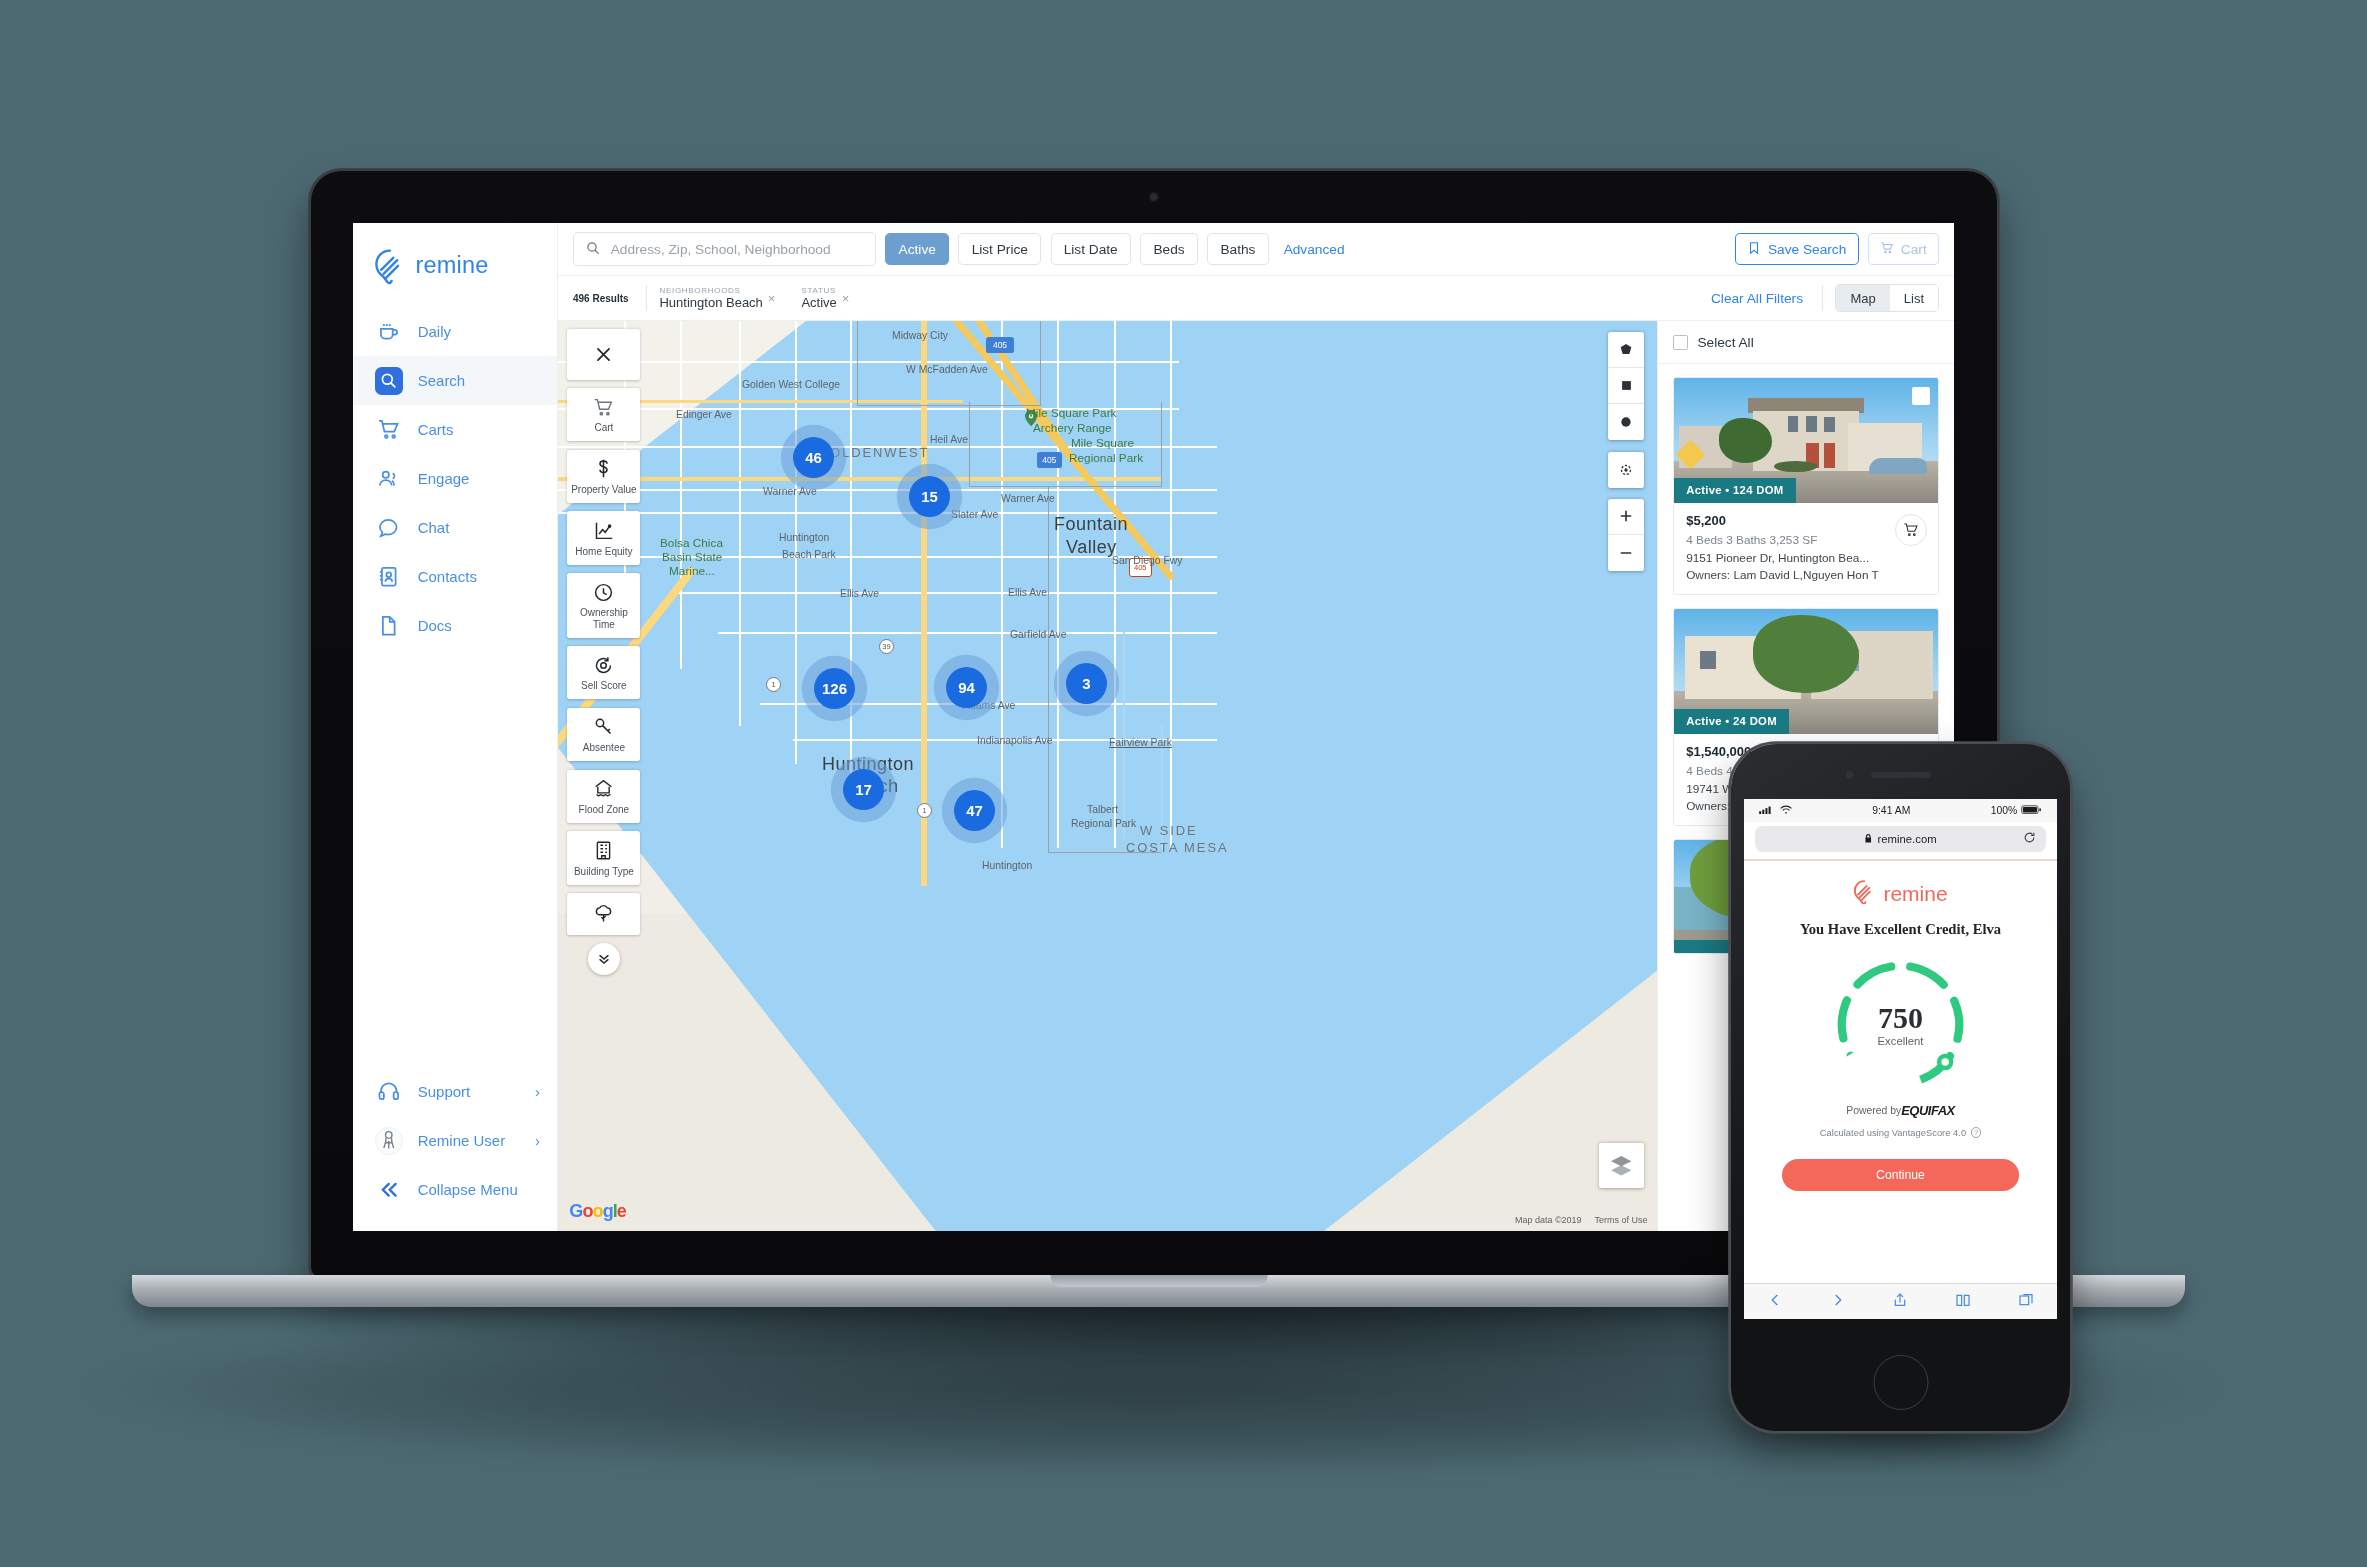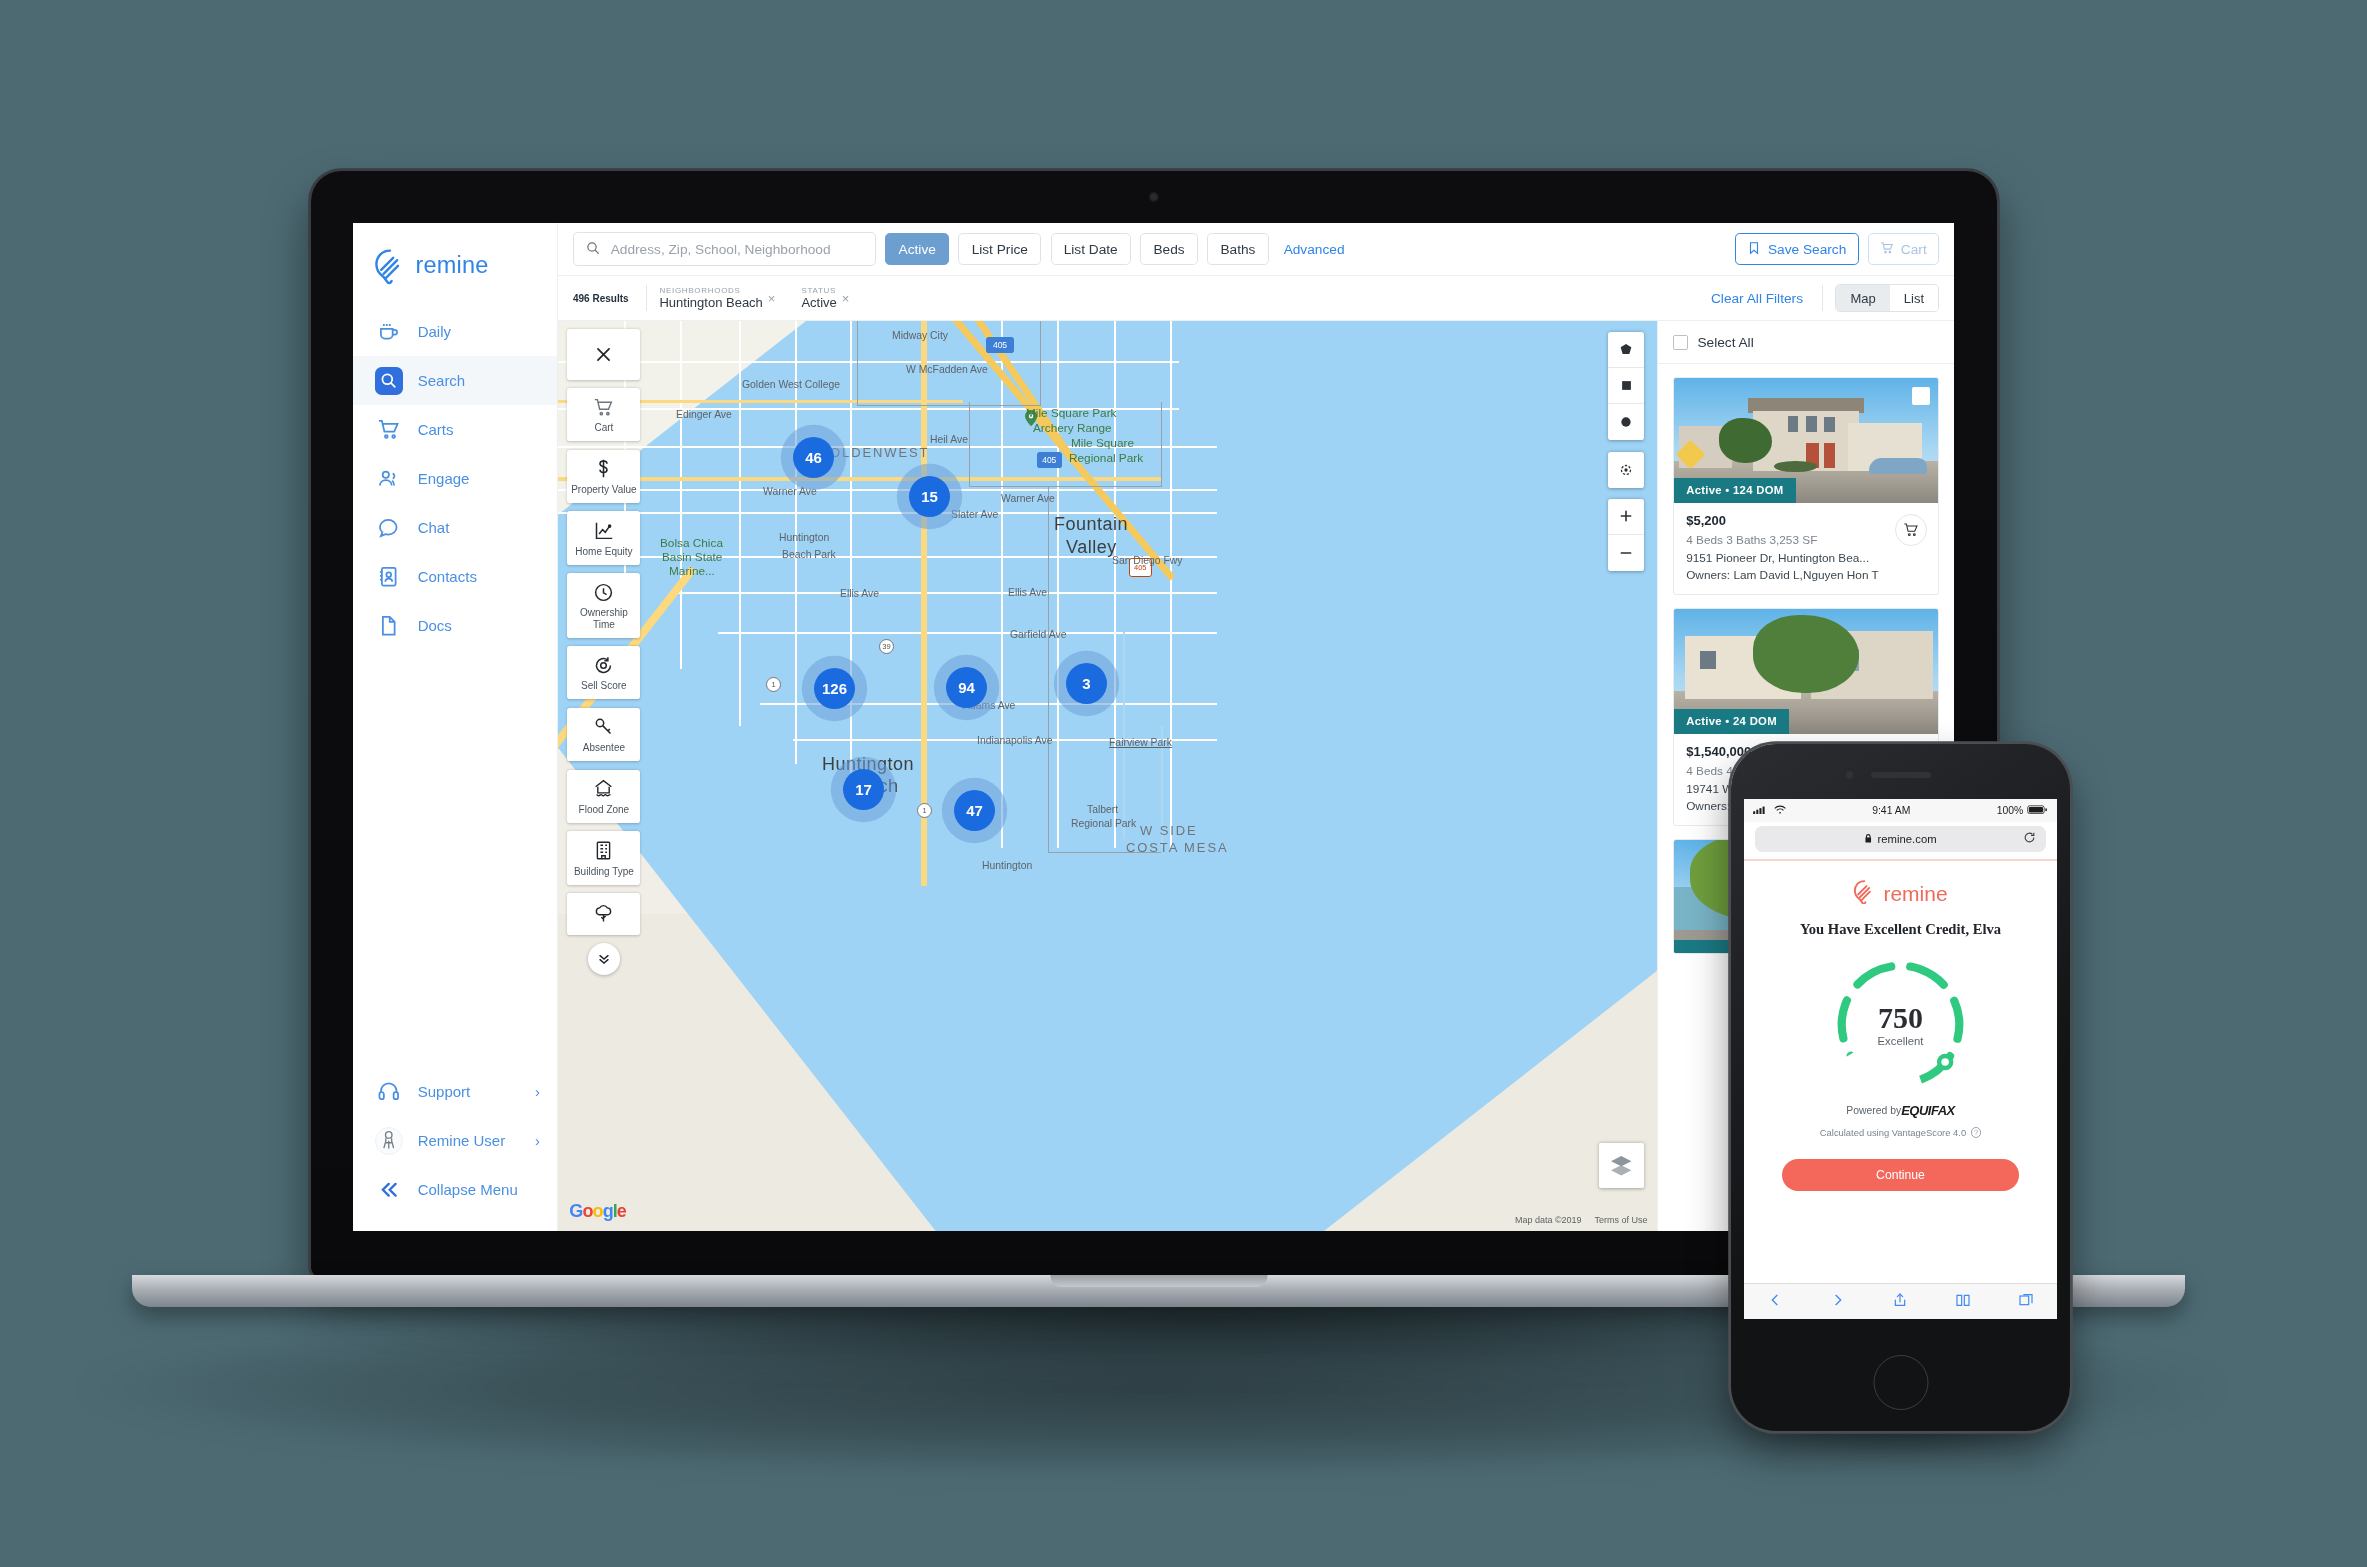--- a/index.html
+++ b/index.html
@@ -248,21 +248,21 @@
   }
   .phone-speaker { position:absolute; left:50%; top:28px; transform:translateX(-50%); width:60px; height:5.6px; background:#2f3237; border-radius:3.8px;}
   .phone-cam { position:absolute; left:calc(50% - 55px); top:27px; width:7.5px; height:7.5px; border-radius:50%; background:#2f3237;}
   .phone-screen {
     position:absolute; left:13px; top:55px; width:313px; height:520px; background:#fff; overflow:hidden;
   }
   .phone-home {
     position:absolute; left:50%; bottom:21px; transform:translateX(-50%);
     width:55px; height:55px; border-radius:50%; border:1.9px solid #3a3d42;
   }
-  .ios-status { height: 22.6px; display:flex; align-items:center; padding: 0 9px; font-size: 10.4px; color:#1d1d1f; background:#f7f7f7; }
+  .ios-status { height: 22.6px; display:flex; align-items:center; padding: 0 15px; font-size: 10.4px; color:#1d1d1f; background:#f7f7f7; }
   .ios-status .mid { flex:1; text-align:center; }
   .ios-url {
     margin: 4.7px 11.3px 6.6px; height: 26px; background:#e9e9eb; border-radius:7.5px;
     display:flex; align-items:center; justify-content:center; position:relative; font-size:11.3px; color:#1d1d1f;
   }
   .ios-url .reload { position:absolute; right:9.4px; color:#3d3d3f; font-size: 12.2px; }
   .prog { height:1.9px; background:#f2d7cc; }
   .phone-content { padding: 19px 17px 0; text-align:center; }
   .ph-brand { display:flex; align-items:center; justify-content:center; gap:7.5px; margin-bottom: 13px;}
   .ph-brand .nm { font-size: 21px; color:#ef6a5a; }

